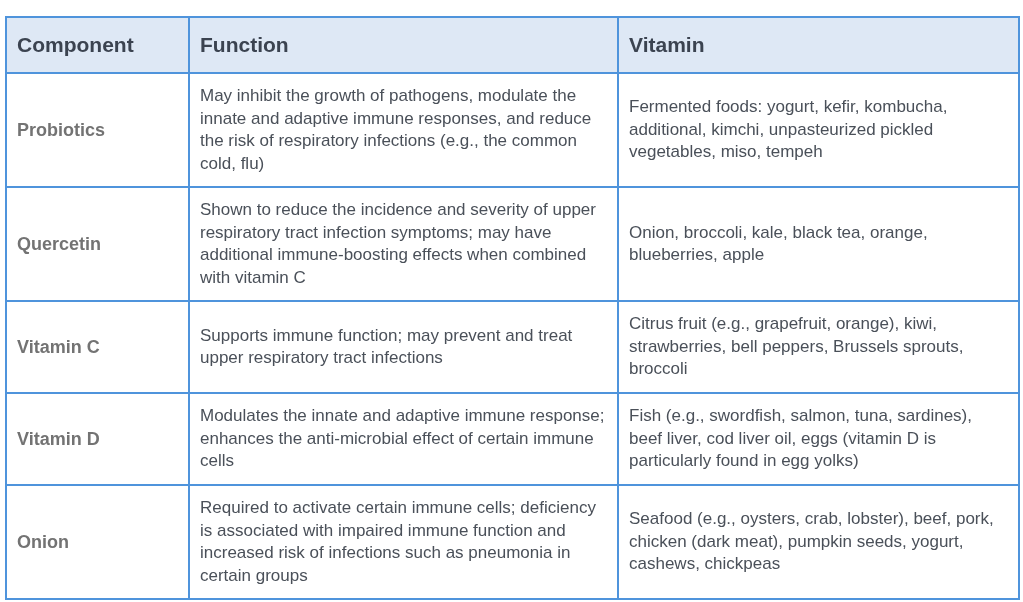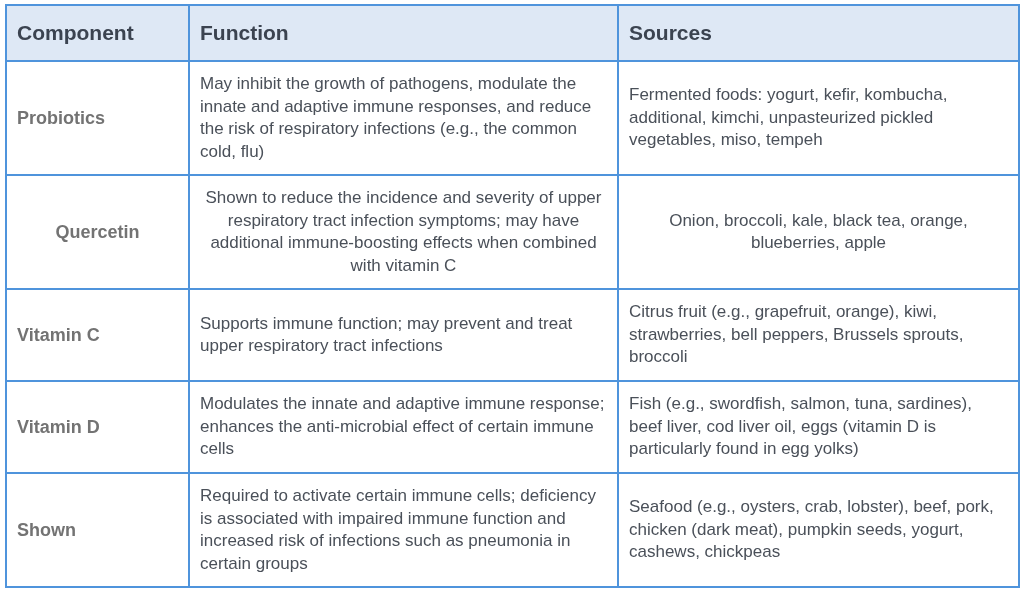--- a/index.html
+++ b/index.html
@@ -1,18 +1,18 @@
 <!DOCTYPE html>
 <html><head>
 <meta charset="utf-8">
 <style>
   html, body { margin: 0; padding: 0; background: #ffffff; }
   body { width: 1023px; height: 602px; overflow: hidden; position: relative; font-family: "Liberation Sans", "DejaVu Sans", sans-serif; color: #3f4650; }
   table.nutri {
-    position: absolute; left: 5px; top: 4px;
+    position: absolute; left: 5px; top: 16px;
     width: 1013px; border-collapse: collapse;
     table-layout: fixed;
   }
   table.nutri th, table.nutri td {
     border: 2px solid #4f94dc;
     vertical-align: middle;
     padding: 0 10px;
     text-align: left;
   }
   table.nutri th {
@@ -21,39 +21,39 @@
     font-size: 21px;
     color: #3b4350;
     height: 54px;
   }
   td.comp { font-weight: bold; font-size: 18px; color: #737373; }
   td.func, td.src { font-size: 17px; line-height: 22.5px; color: #4a5059; }
   col.c1 { width: 183px; }
   col.c2 { width: 429px; }
   col.c3 { width: 401px; }
   tr.r1 td { height: 112px; }
-  tr.r2 td { height: 112px; text-align: center; }
+  tr.r2 td { height: 112px; }
   tr.r3 td { height: 90px; }
   tr.r4 td { height: 90px; }
   tr.r5 td { height: 112px; }
 </style>
 </head>
 <body>
 
 <table class="nutri">
   <colgroup>
       <col class="c1">
       <col class="c2">
       <col class="c3">
     </colgroup>
   <thead>
     <tr>
       <th>Component</th>
       <th>Function</th>
-      <th>Sources</th>
+      <th>Vitamin</th>
     </tr>
   </thead>
   <tbody>
     <tr class="r1">
       <td class="comp">Probiotics</td>
       <td class="func">May inhibit the growth of pathogens, modulate the innate and adaptive immune responses, and reduce the risk of respiratory infections (e.g., the common cold, flu)</td>
       <td class="src">Fermented foods: yogurt, kefir, kombucha, additional, kimchi, unpasteurized pickled vegetables, miso, tempeh</td>
     </tr>
     <tr class="r2">
       <td class="comp">Quercetin</td>
@@ -64,18 +64,18 @@
       <td class="comp">Vitamin C</td>
       <td class="func">Supports immune function; may prevent and treat upper respiratory tract infections</td>
       <td class="src">Citrus fruit (e.g., grapefruit, orange), kiwi, strawberries, bell peppers, Brussels sprouts, broccoli</td>
     </tr>
     <tr class="r4">
       <td class="comp">Vitamin D</td>
       <td class="func">Modulates the innate and adaptive immune response; enhances the anti-microbial effect of certain immune cells</td>
       <td class="src">Fish (e.g., swordfish, salmon, tuna, sardines), beef liver, cod liver oil, eggs (vitamin D is particularly found in egg yolks)</td>
     </tr>
     <tr class="r5">
-      <td class="comp">Shown</td>
+      <td class="comp">Onion</td>
       <td class="func">Required to activate certain immune cells; deficiency is associated with impaired immune function and increased risk of infections such as pneumonia in certain groups</td>
       <td class="src">Seafood (e.g., oysters, crab, lobster), beef, pork, chicken (dark meat), pumpkin seeds, yogurt, cashews, chickpeas</td>
     </tr>
   </tbody>
 </table>
 
 </body></html>

